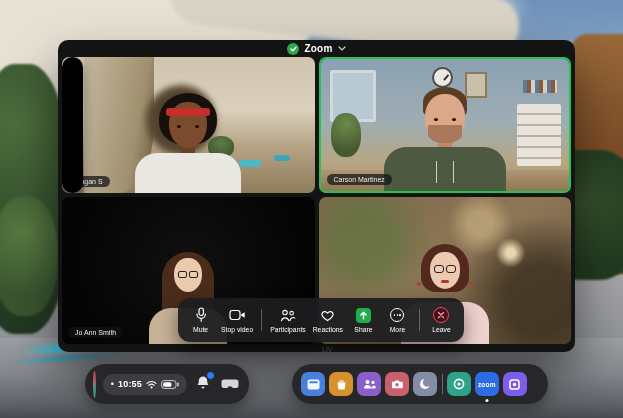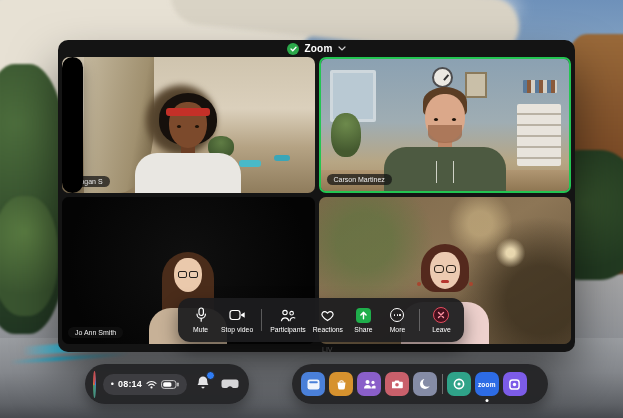--- a/index.html
+++ b/index.html
@@ -343,21 +343,21 @@
         <span class="lb">Leave</span>
       </button>
     </div>
     <span class="wmark">LIV</span>
   </div>
 
   <div class="bar barL">
     <button class="pavatar"></button>
     <button class="statuspill">
       <span class="sdot">•</span>
-      <span class="stime">08:14</span>
+      <span class="stime">10:55</span>
       <svg width="11" height="9" viewBox="0 0 11 9">
           <path d="M1 3.4 a6.4 6.4 0 0 1 9 0" stroke="#fff" stroke-width="1.1" fill="none" stroke-linecap="round"></path>
           <path d="M2.8 5.4 a3.9 3.9 0 0 1 5.4 0" stroke="#fff" stroke-width="1.1" fill="none" stroke-linecap="round"></path>
           <circle cx="5.5" cy="7.4" r="1.1" fill="#fff"></circle>
         </svg>
       <svg width="18" height="9" viewBox="0 0 18 9">
           <rect x="0.6" y="0.6" width="14.4" height="7.8" rx="2.6" stroke="#cfcfcf" stroke-width="1" fill="none"></rect>
           <rect x="2.2" y="2.2" width="8.2" height="4.6" rx="1.6" fill="#fff"></rect>
           <rect x="16.2" y="2.6" width="1.5" height="3.8" rx="0.7" fill="#cfcfcf"></rect>
         </svg>

